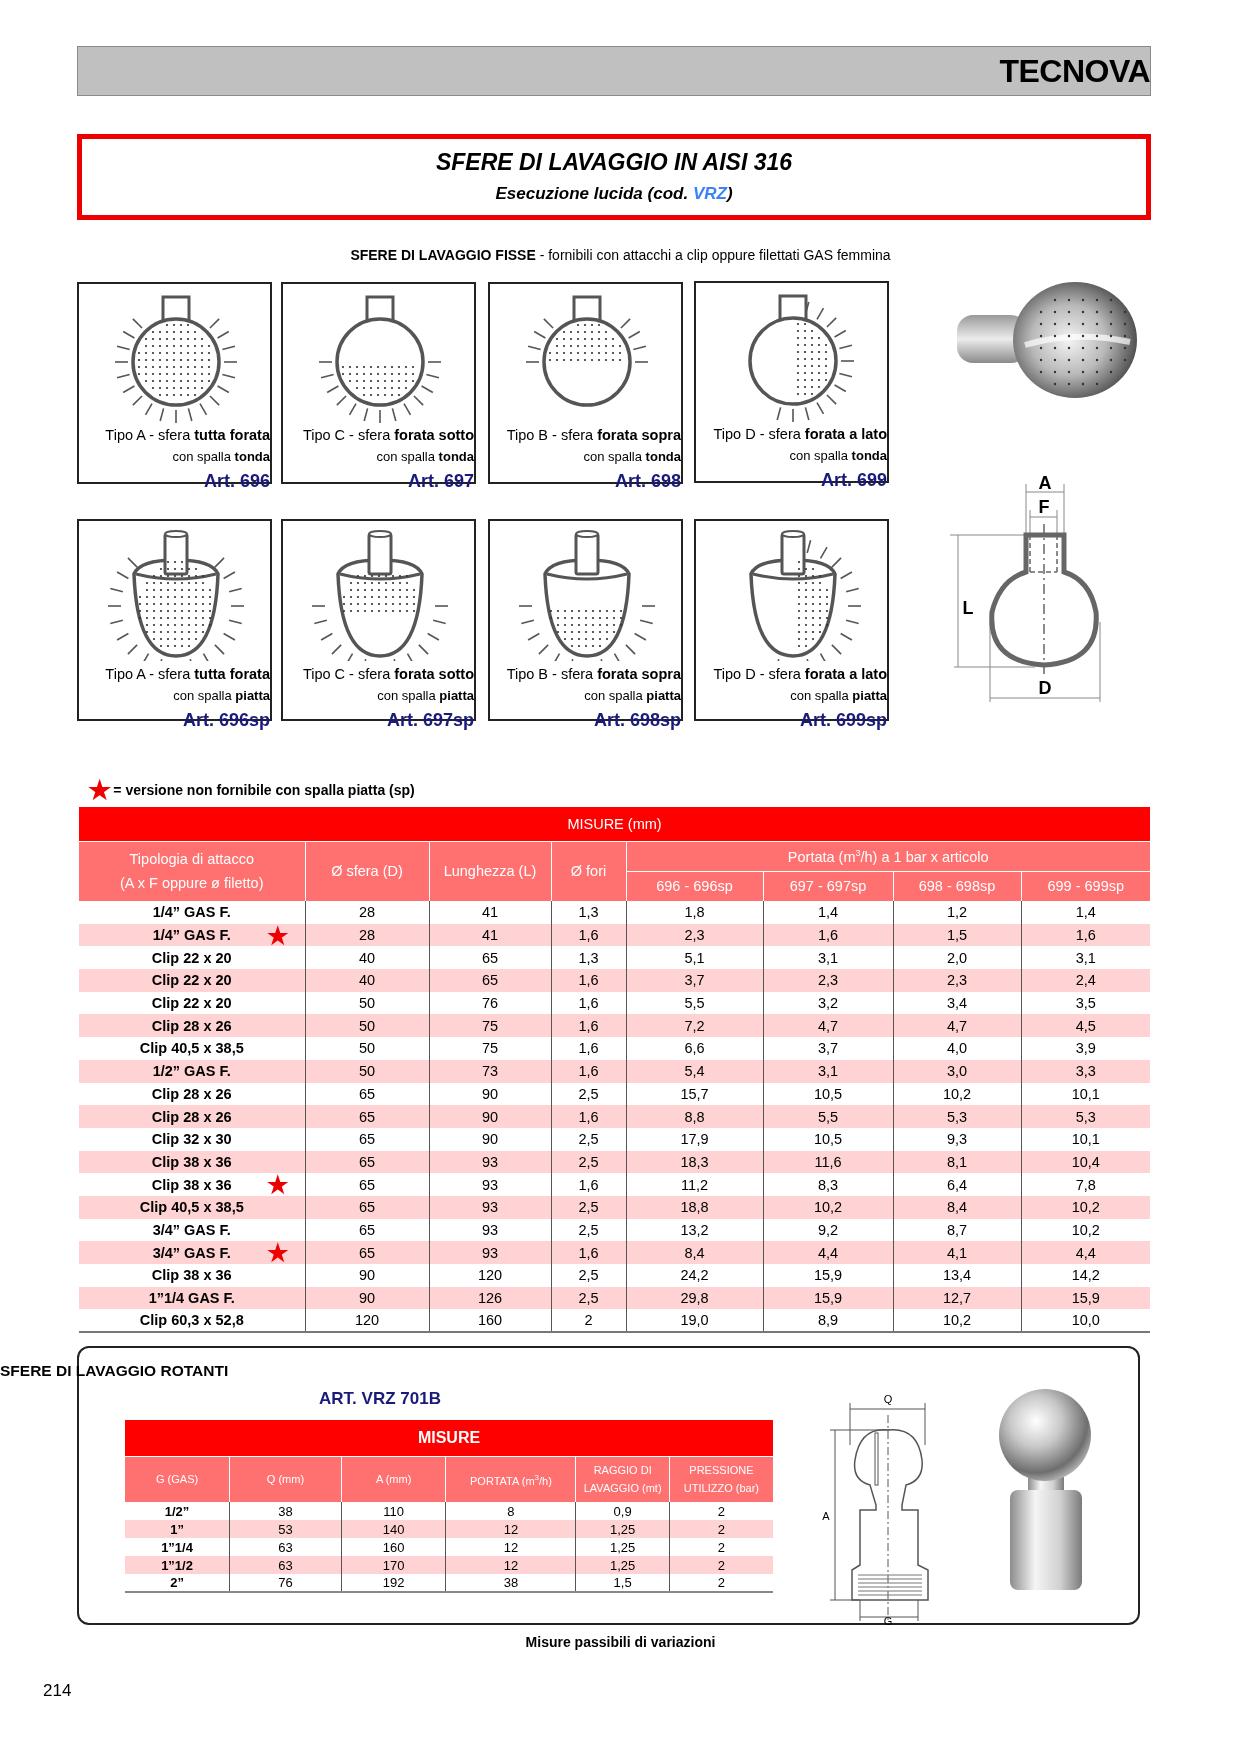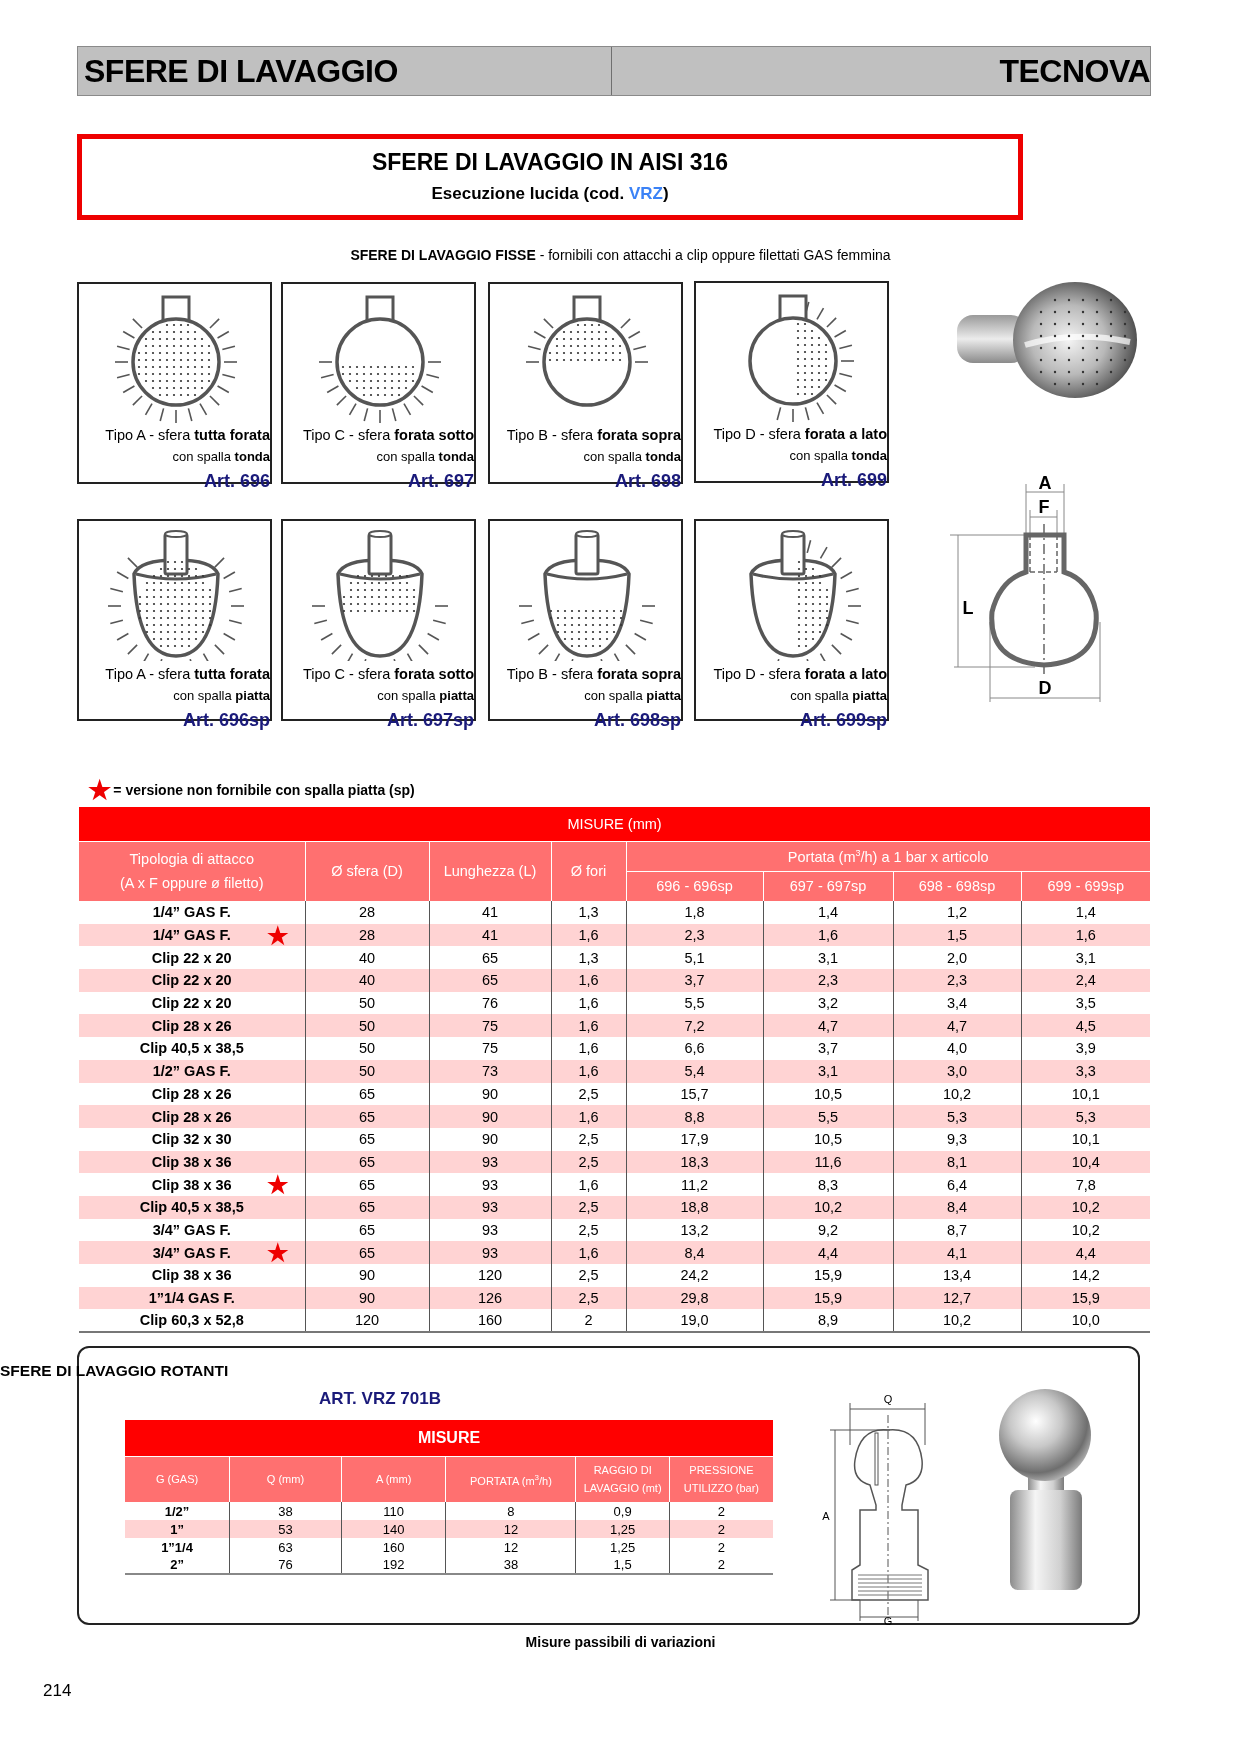--- a/index.html
+++ b/index.html
@@ -5,21 +5,21 @@
   * { box-sizing: border-box; margin: 0; padding: 0; }
   html, body { width: 1241px; height: 1755px; background: #ffffff; }
   body { position: relative; font-family: "Liberation Sans", sans-serif; color: #000; overflow: hidden; }
 
   
   .hdr { position: absolute; left: 77px; top: 46px; width: 1074px; height: 50px; background: #c0c0c0; border: 1px solid #8a8a8a; display: flex; }
   .hdr .l { width: 534px; border-right: 1px solid #6f6f6f; font-size: 32px; font-weight: bold; line-height: 48px; padding-left: 6px; letter-spacing: -0.5px; }
   .hdr .r { flex: 1; text-align: right; font-size: 32px; font-weight: bold; line-height: 48px; letter-spacing: -0.5px; }
 
   
-  .titlebox { position: absolute; left: 77px; top: 134px; width: 946px; height: 86px; border: 5px solid #ee0000; text-align: center; }
+  .titlebox { position: absolute; left: 77px; top: 134px; width: 1074px; height: 86px; border: 5px solid #ee0000; text-align: center; font-style: italic; }
   .titlebox .t1 { font-size: 23px; font-weight: bold; margin-top: 10px; }
   .titlebox .t2 { font-size: 17px; font-weight: bold; margin-top: 8px; }
   .titlebox .t2 .vrz { color: #3b82f6; }
 
   .subtitle { position: absolute; left: 0; width: 1241px; top: 247px; text-align: center; font-size: 14px; }
   .subtitle b { font-weight: bold; }
 
   
   .card { position: absolute; width: 195px; height: 164px; border: 2px solid #222; border-radius: 0; background: #fff; text-align: right; }
   .card svg { position: absolute; left: 0; top: 0; }
@@ -61,21 +61,20 @@
   .rotdraw { position: absolute; left: 820px; top: 1385px; width: 130px; height: 240px; }
   .rotphoto { position: absolute; left: 990px; top: 1375px; width: 110px; height: 220px; }
 
   .footnote { position: absolute; left: 0; width: 1241px; top: 1634px; text-align: center; font-size: 14px; font-weight: bold; }
   .pageno { position: absolute; left: 43px; top: 1681px; font-size: 17px; }
 </style>
 </head>
 <body>
 
 <div class="hdr">
-  <div class="l">SFERE DI LAVAGGIO</div>
   <div class="r">TECNOVA</div>
 </div>
 
 <div class="titlebox">
   <div class="t1">SFERE DI LAVAGGIO IN AISI 316</div>
   <div class="t2"><span>Esecuzione lucida (cod. </span><span class="vrz">VRZ</span><span>)</span></div>
 </div>
 
 <div class="subtitle"><b>SFERE DI LAVAGGIO FISSE</b><span> - fornibili con attacchi a clip oppure filettati GAS femmina</span></div>
 
@@ -1171,20 +1170,28 @@
         <td>2</td>
       </tr>
       <tr>
         <td>1”1/4</td>
         <td>63</td>
         <td>160</td>
         <td>12</td>
         <td>1,25</td>
         <td>2</td>
       </tr>
+      <tr class="pk">
+        <td>1”1/2</td>
+        <td>63</td>
+        <td>170</td>
+        <td>12</td>
+        <td>1,25</td>
+        <td>2</td>
+      </tr>
       <tr>
         <td>2”</td>
         <td>76</td>
         <td>192</td>
         <td>38</td>
         <td>1,5</td>
         <td>2</td>
       </tr>
     </tbody>
 </table>

